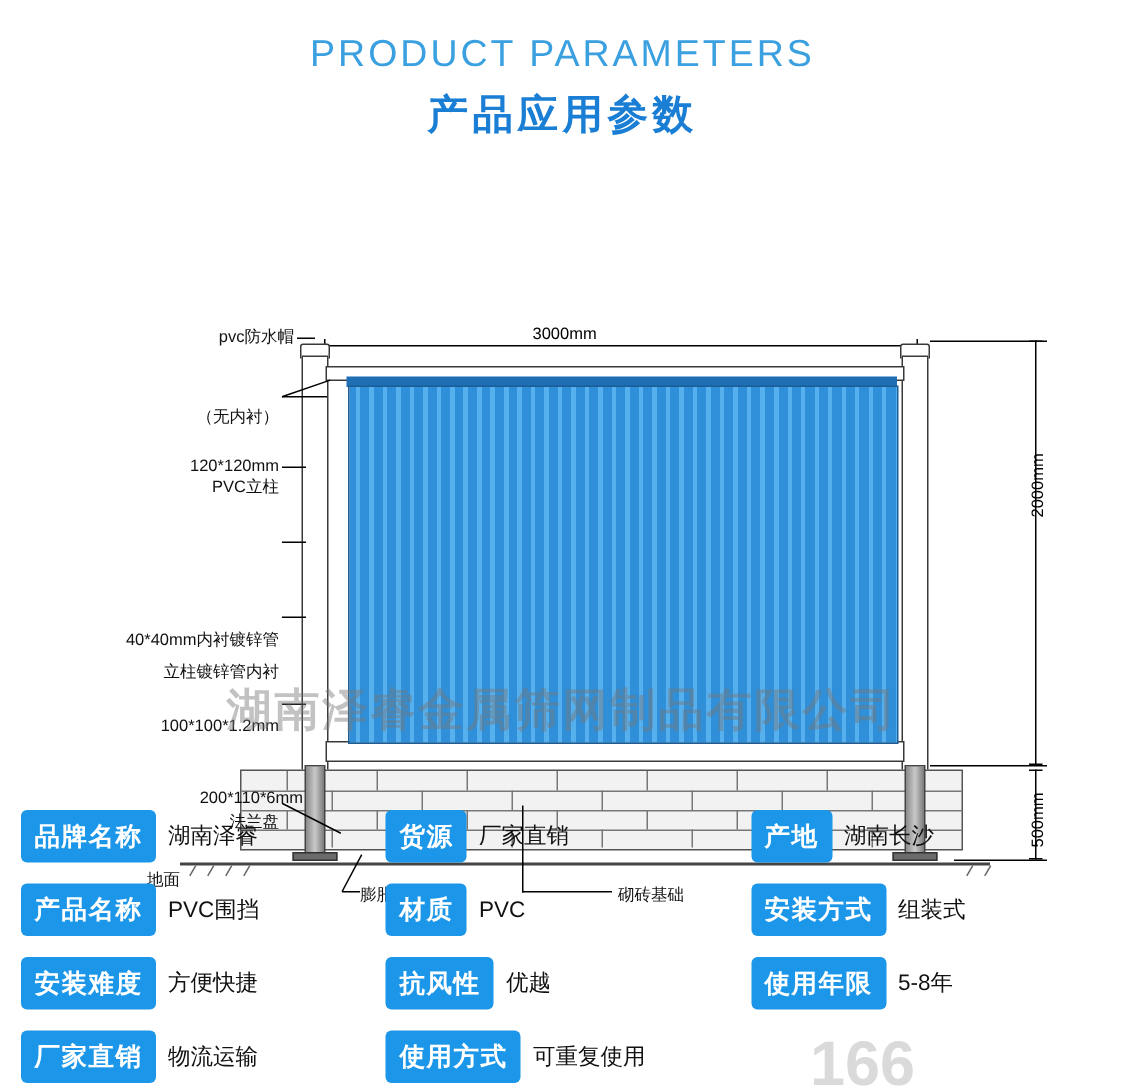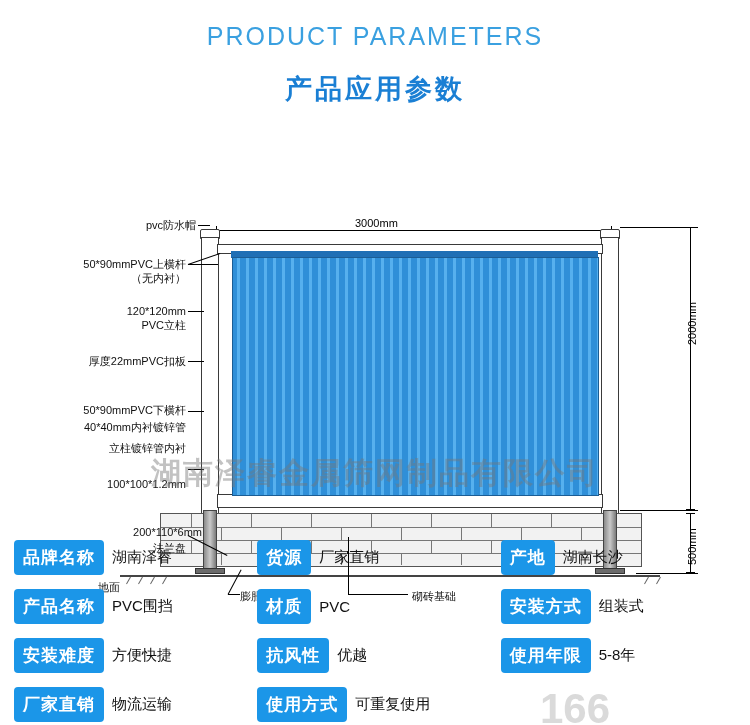--- a/index.html
+++ b/index.html
@@ -9,21 +9,21 @@
     font-family:"Liberation Sans","DejaVu Sans",sans-serif;
     position:relative;
     overflow:hidden;
   }
   .title-en{
     position:absolute;top:22px;left:0;width:750px;text-align:center;
     color:#3aa0e0;font-size:25px;letter-spacing:2px;font-weight:400;
   }
   .title-cn{
     position:absolute;top:58px;left:0;width:750px;text-align:center;
-    color:#1a7fd4;font-size:27px;font-weight:bold;letter-spacing:3px;margin-top:13px;
+    color:#1a7fd4;font-size:27px;font-weight:bold;letter-spacing:3px;
   }
 
   
   .diagram{position:absolute;top:105px;left:0;width:750px;height:410px;}
 
   
   .dim-top-line{position:absolute;left:216px;top:125px;width:396px;height:1px;background:#000;}
   .dim-top-line:before,.dim-top-line:after{
     content:"";position:absolute;top:-4px;width:1px;height:9px;background:#000;
   }
@@ -197,33 +197,30 @@
   <div class="ground-hatch" style="left:130px;"></div>
   <div class="ground-hatch" style="left:142px;"></div>
   <div class="ground-hatch" style="left:154px;"></div>
   <div class="ground-hatch" style="left:166px;"></div>
   <div class="ground-hatch" style="left:648px;"></div>
   <div class="ground-hatch" style="left:660px;"></div>
 
   <div class="callout left" style="left:0px;top:113px;width:196px;">pvc防水帽</div>
   <div class="leader" style="left:198px;top:120px;width:12px;"></div>
 
-  <div class="callout left" style="left:0px;top:152px;width:186px;">50*90mmPVC上横杆</div>
   <div class="callout left" style="left:0px;top:166px;width:186px;">（无内衬）</div>
   <div class="leader" style="left:188px;top:159px;width:30px;"></div>
   <div class="leader-d" style="left:188px;top:159px;width:34px;transform:rotate(-19deg);"></div>
 
   <div class="callout left" style="left:0px;top:199px;width:186px;">120*120mm</div>
   <div class="callout left" style="left:0px;top:213px;width:186px;">PVC立柱</div>
   <div class="leader" style="left:188px;top:206px;width:16px;"></div>
 
-  <div class="callout left" style="left:0px;top:249px;width:186px;">厚度22mmPVC扣板</div>
   <div class="leader" style="left:188px;top:256px;width:16px;"></div>
 
-  <div class="callout left" style="left:0px;top:298px;width:186px;">50*90mmPVC下横杆</div>
   <div class="callout left" style="left:0px;top:315px;width:186px;">40*40mm内衬镀锌管</div>
   <div class="leader" style="left:188px;top:306px;width:16px;"></div>
 
   <div class="callout left" style="left:0px;top:336px;width:186px;">立柱镀锌管内衬</div>
   <div class="callout left" style="left:0px;top:372px;width:186px;">100*100*1.2mm</div>
   <div class="leader" style="left:188px;top:364px;width:16px;"></div>
 
   <div class="callout left" style="left:16px;top:420px;width:186px;">200*110*6mm</div>
   <div class="callout left" style="left:0px;top:436px;width:186px;">法兰盘</div>
   <div class="leader-d" style="left:188px;top:430px;width:44px;transform:rotate(27deg);"></div>

